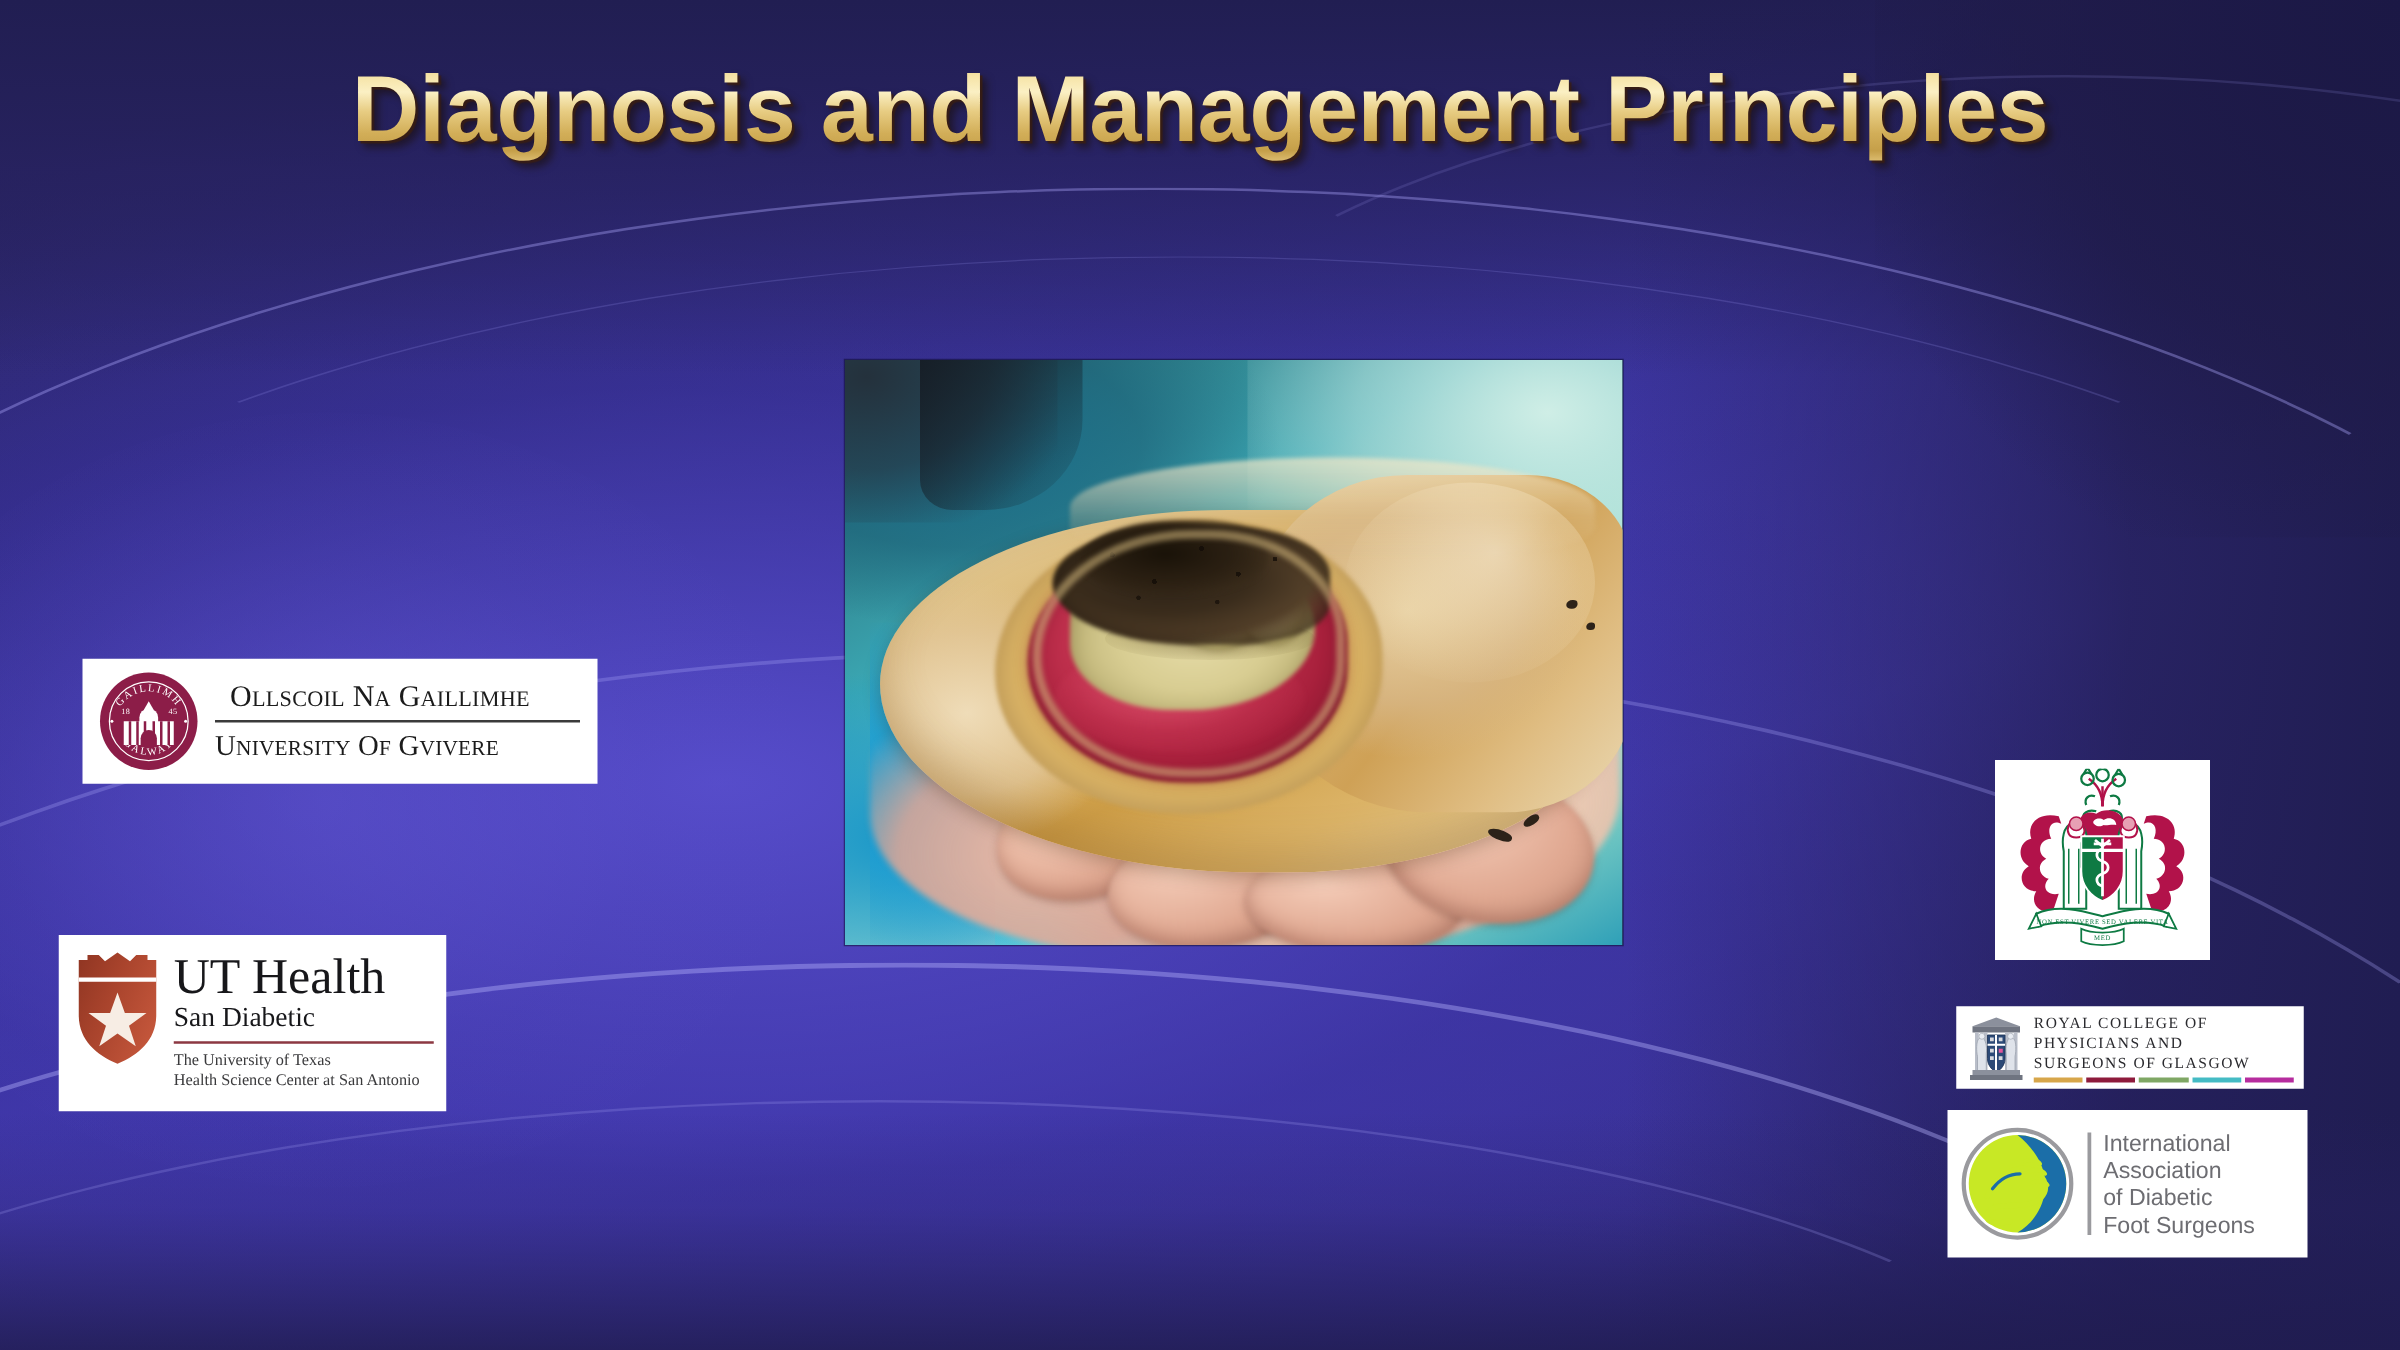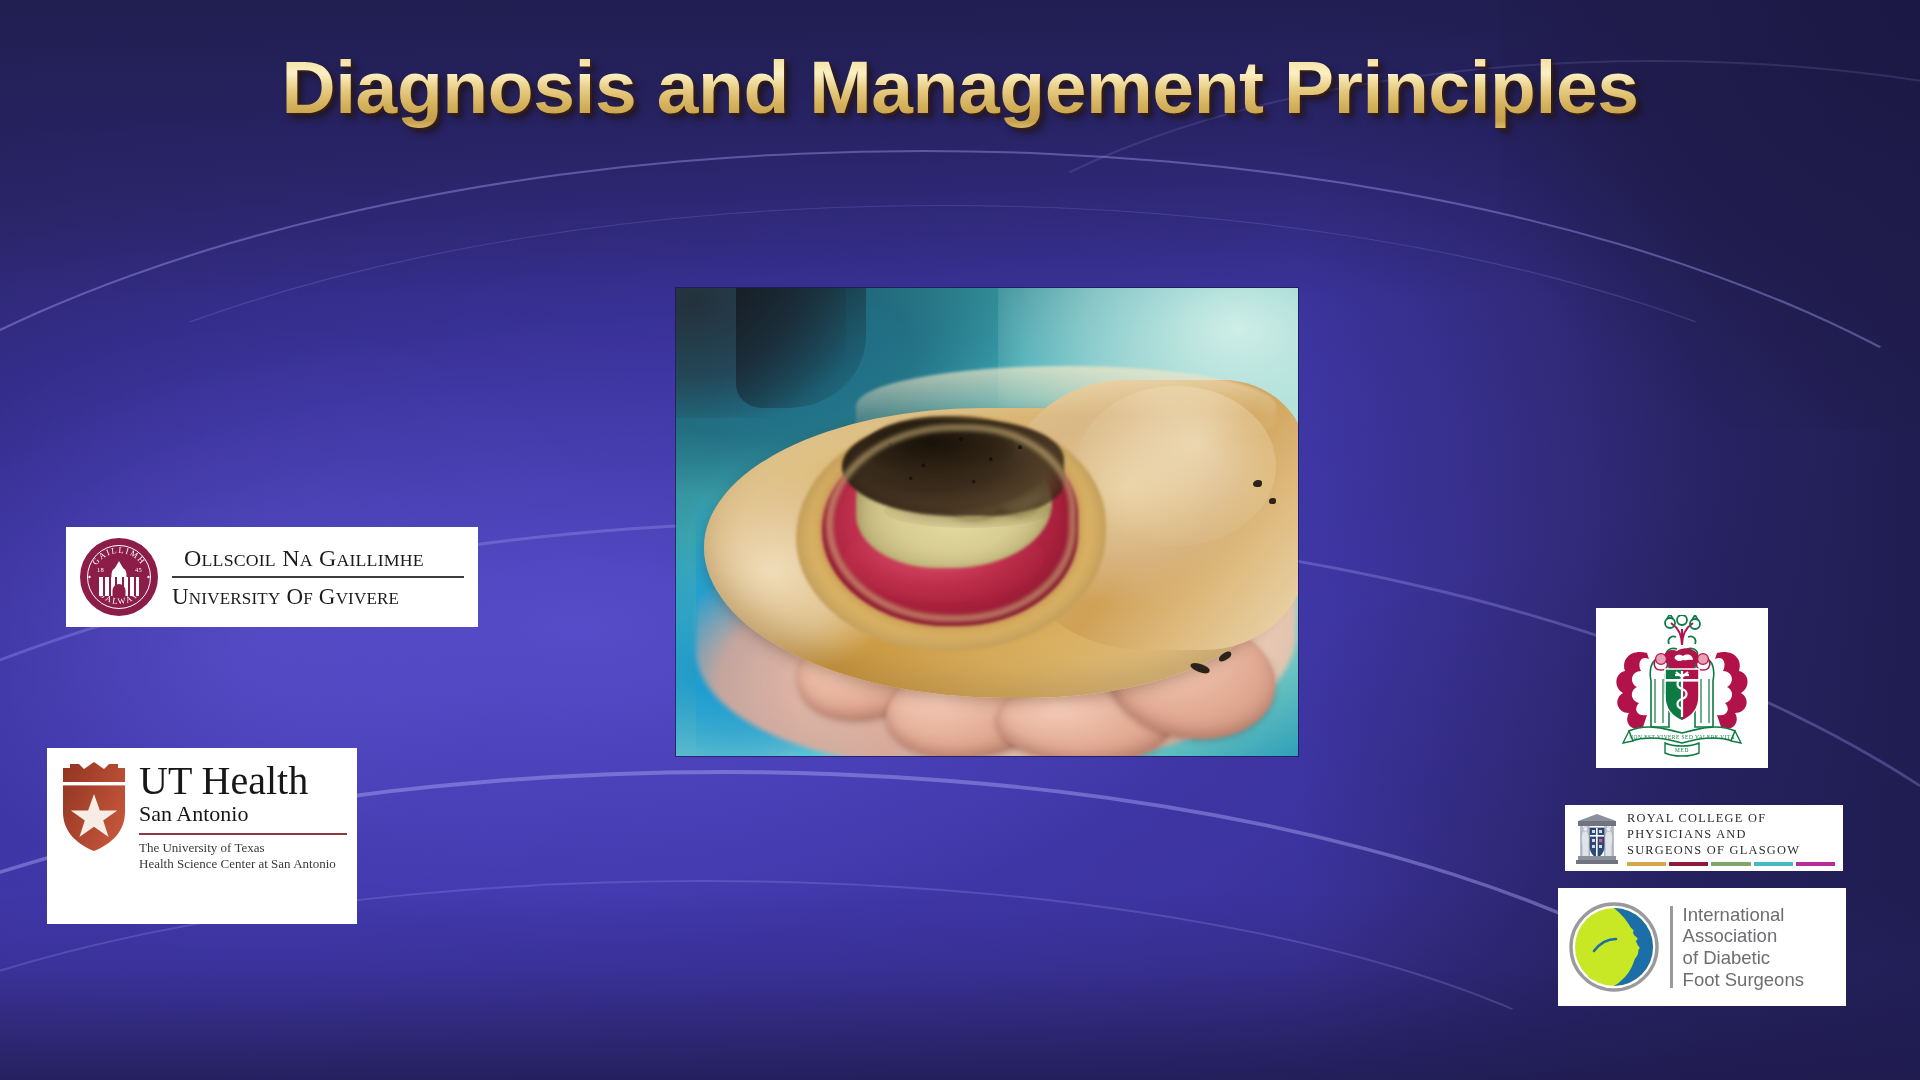--- a/index.html
+++ b/index.html
@@ -434,21 +434,21 @@
   .galway-rule {
     height: 1.6px;
     background: #3b3b3b;
     margin: 6px 0 7px 0;
   }
   .sc { font-size: 0.74em; }
 
   
   #logo-uthealth {
     left: 47px; top: 748px;
-    width: 310px; height: 176px;
+    width: 310px; height: 141px;
     display: flex;
     align-items: flex-start;
     padding: 12px 10px 8px 12px;
     gap: 10px;
   }
   .ut-shield {
     position: relative;
     width: 70px; height: 94px;
     flex: 0 0 auto;
   }
@@ -680,21 +680,21 @@
           </linearGradient>
         </defs>
         <path d="M4,12 L4,8 L11,8 L11,4 L20,4 L25,9 L35,2 L45,9 L50,4 L59,4 L59,8 L66,8 L66,12
                  L66,52 C66,72 52,84 35,91 C18,84 4,72 4,52 Z" fill="url(#utg)"></path>
         <rect x="4" y="22" width="62" height="3.4" fill="#ffffff"></rect>
         <path d="M35,34 L40.9,50.4 L58.2,50.4 L44.2,60.6 L49.6,77 L35,66.8 L20.4,77 L25.8,60.6 L11.8,50.4 L29.1,50.4 Z" fill="#F7EDE4"></path>
       </svg>
     </div>
     <div class="ut-words">
       <div class="ut-h1">UT Health</div>
-      <div class="ut-h2">San Antonio</div>
+      <div class="ut-h2">San Diabetic</div>
       <div class="ut-rule"></div>
       <div class="ut-sub">The University of Texas</div>
       <div class="ut-sub">Health Science Center at San Antonio</div>
     </div>
   </div>
 
   <div class="logo-card" id="logo-crest">
     <svg width="150" height="146" viewBox="0 0 150 146">
       <g fill="none" stroke="#B2124A" stroke-width="2">
 

